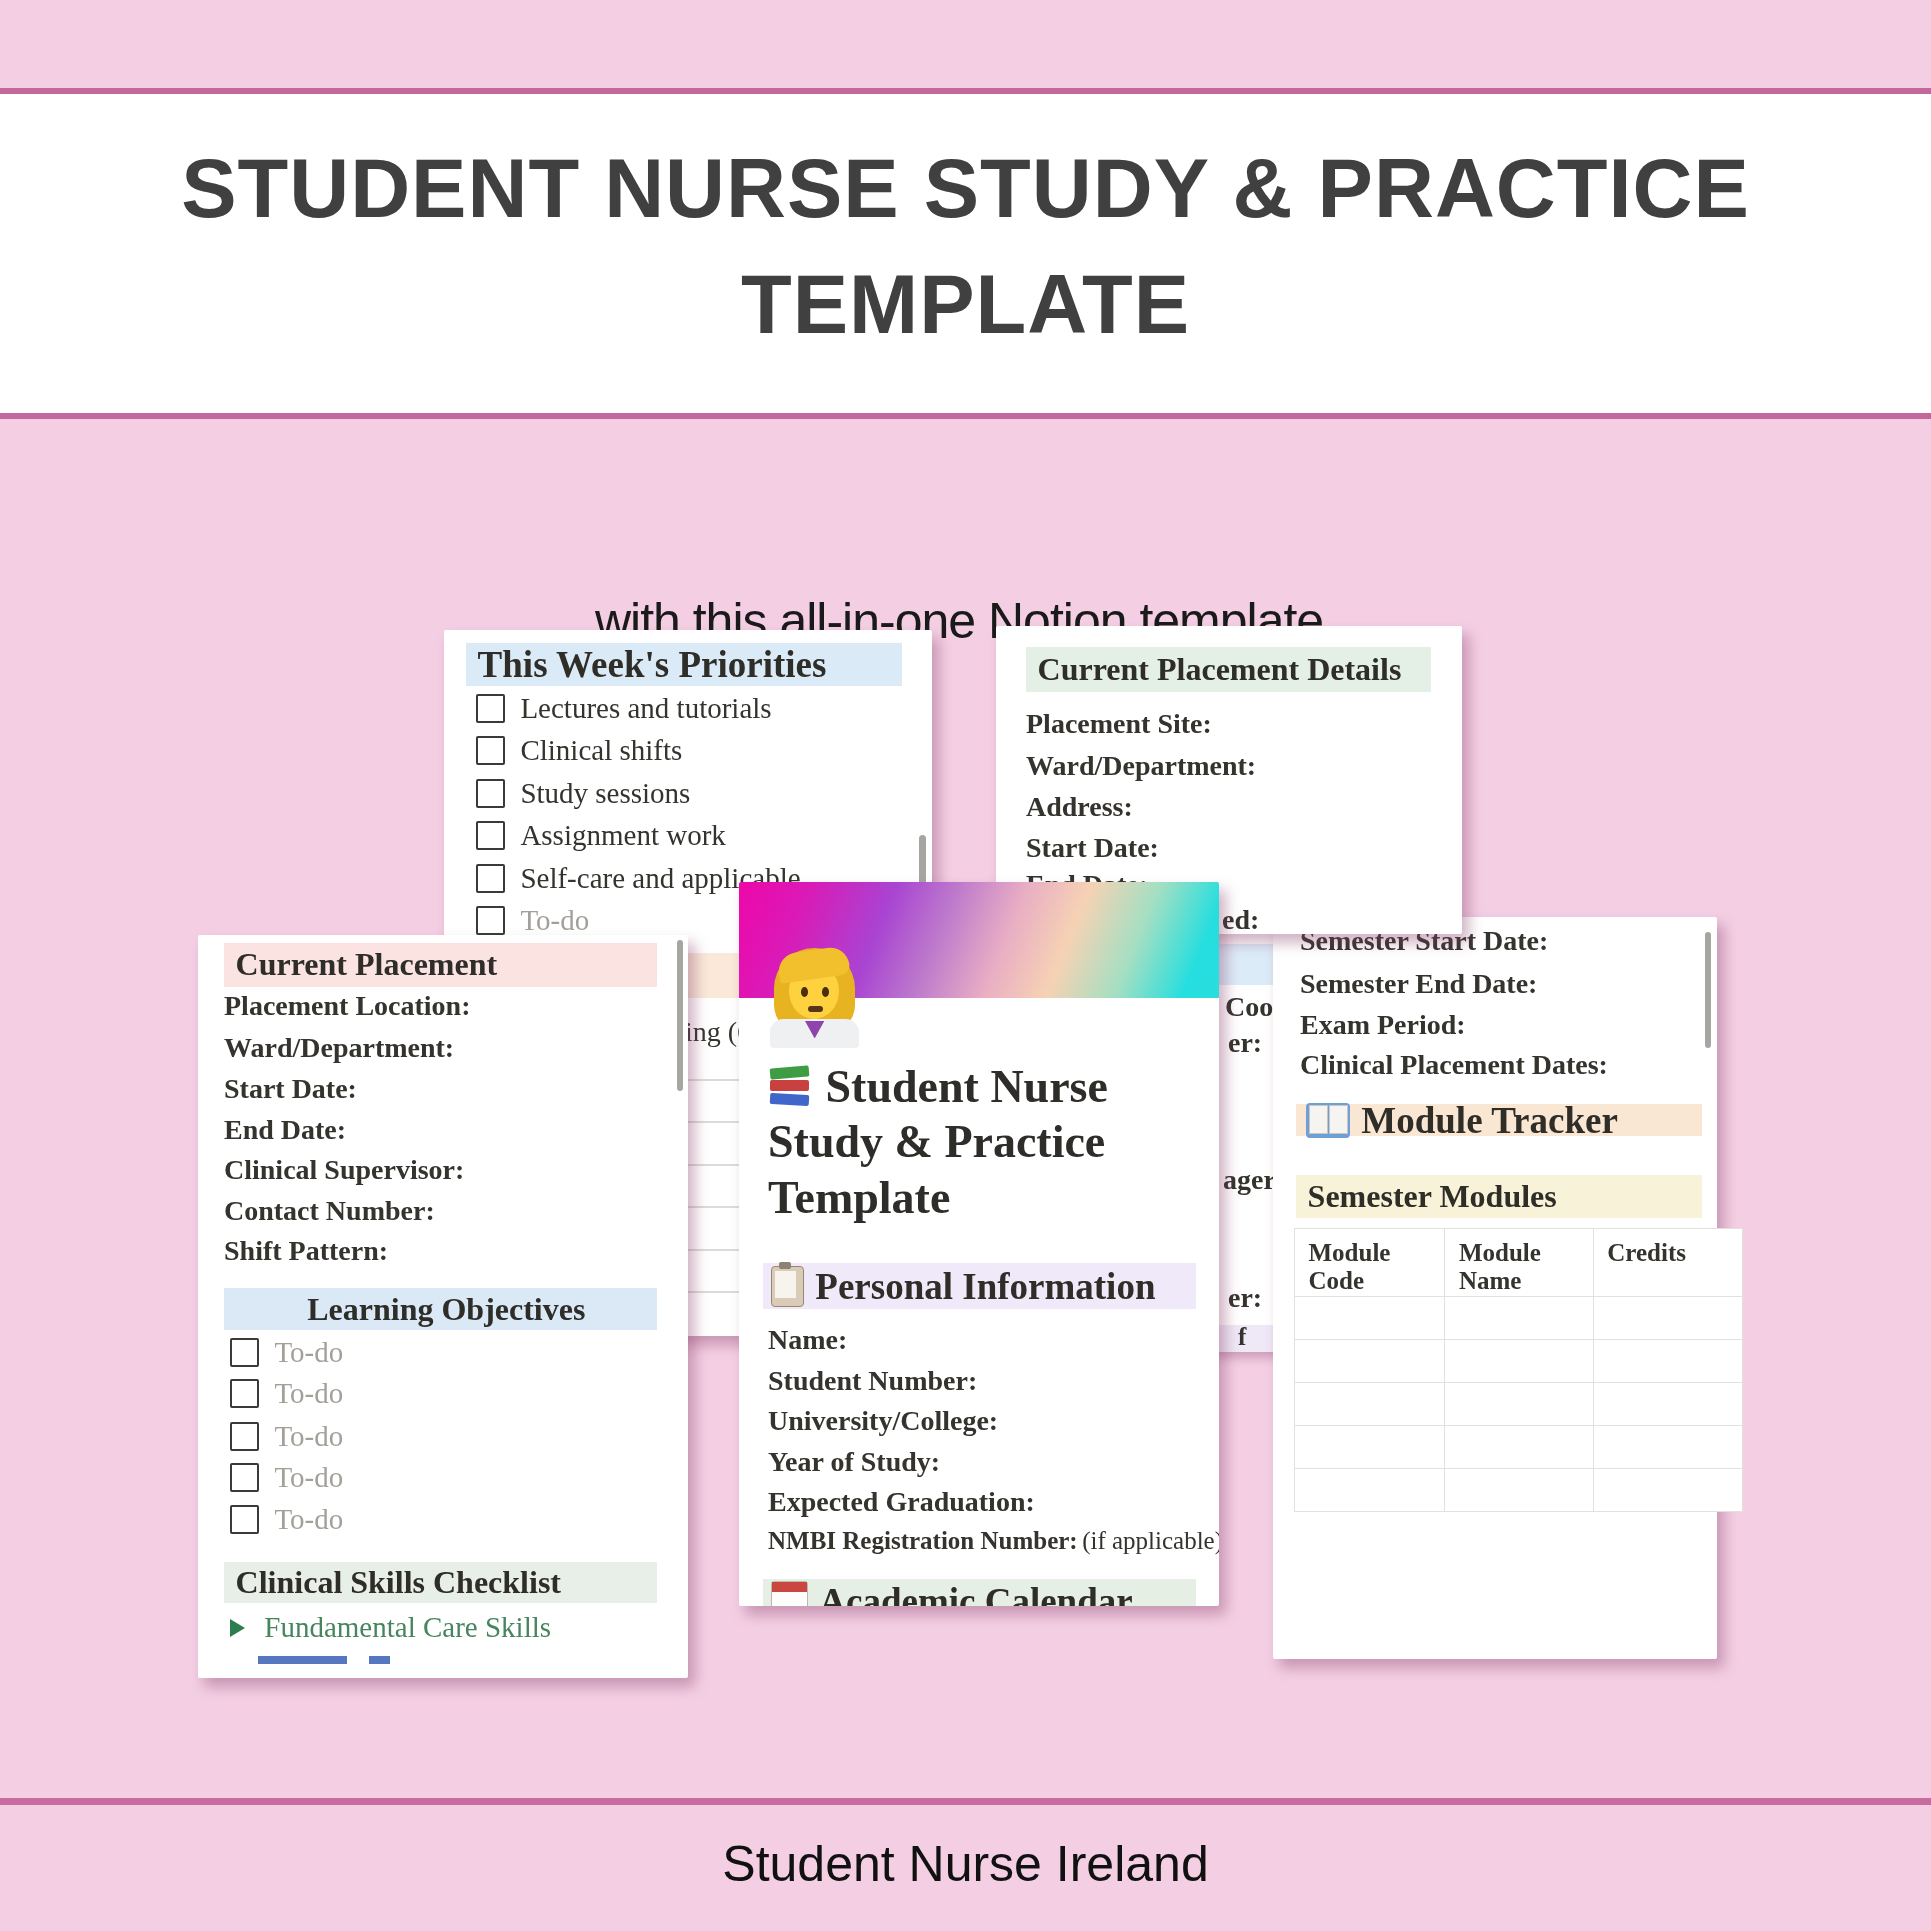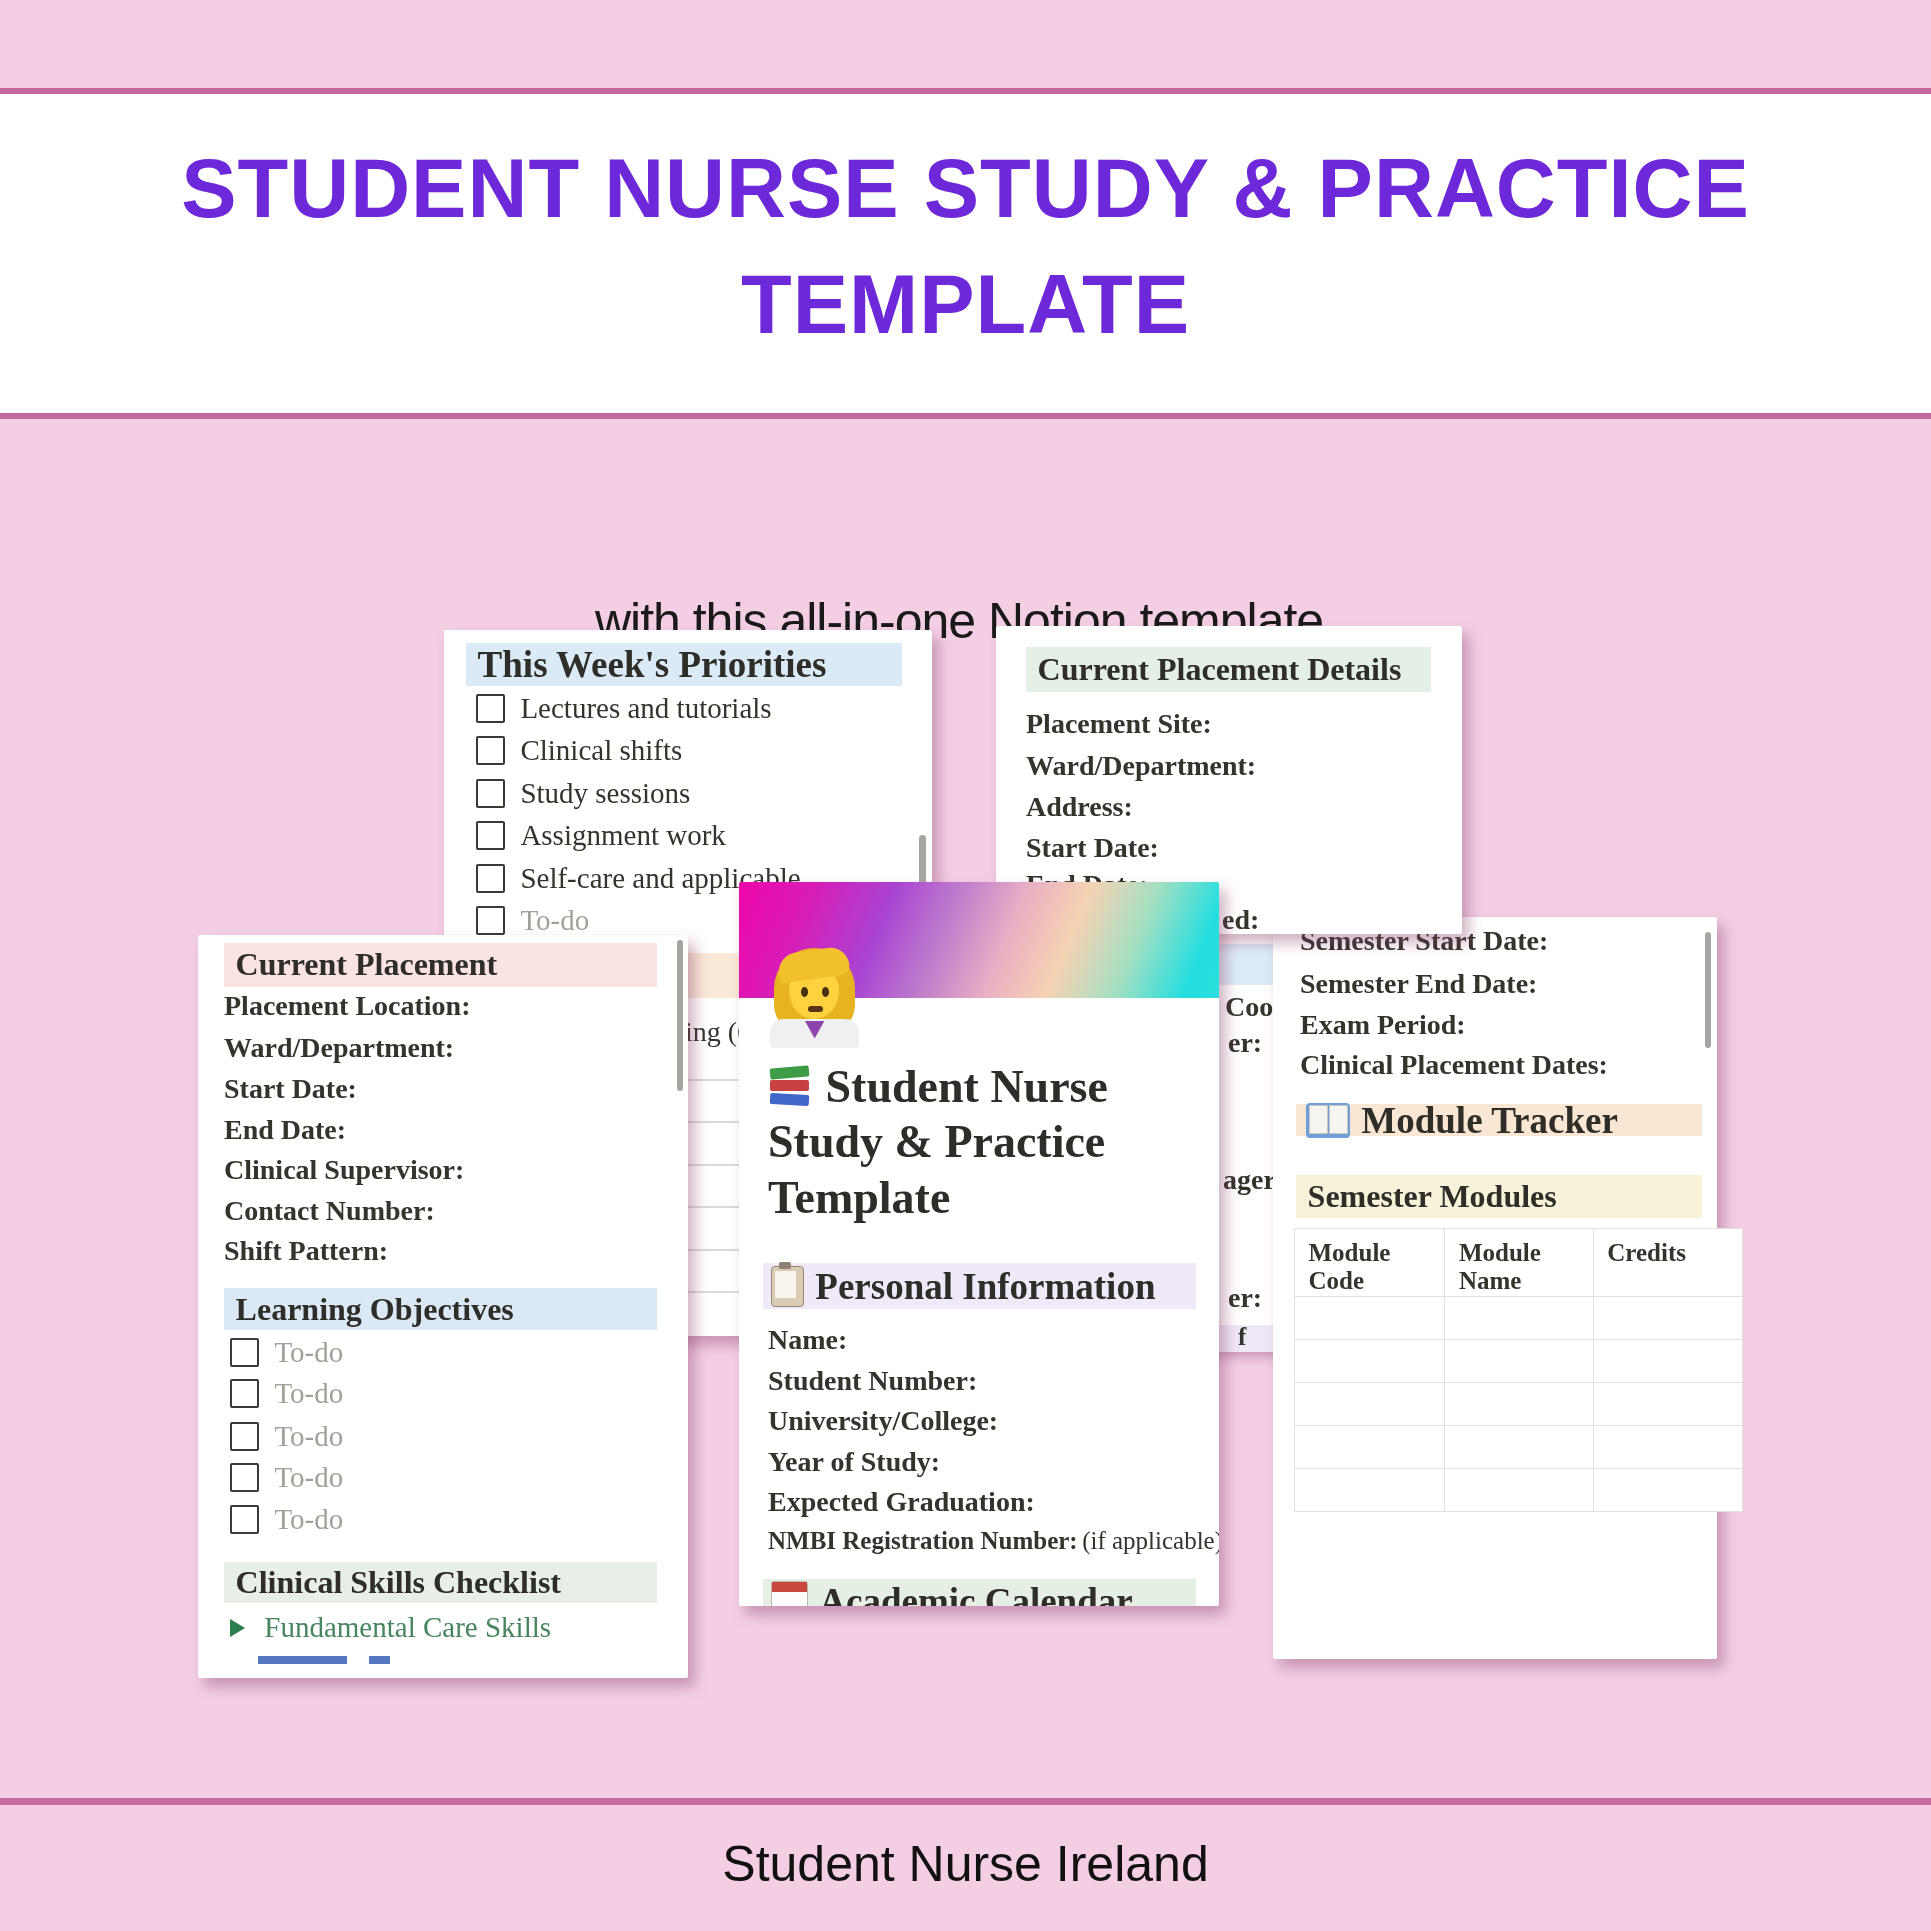--- a/index.html
+++ b/index.html
@@ -1,21 +1,21 @@
 <!DOCTYPE html>
 <html><head>
 <meta charset="utf-8">
 <style>
   html,body{margin:0;padding:0;background:#f4cfe4;}
   #stage{position:relative;width:1931px;height:1931px;background:#f4cfe4;overflow:hidden;
          font-family:"Liberation Sans",sans-serif;}
   .abs{position:absolute;}
   .band{position:absolute;left:0;width:1931px;}
   .rule{position:absolute;left:0;width:1931px;height:5.8px;background:#c2689c;}
-  .bigtitle{position:absolute;left:0;width:1931px;text-align:center;color:#6d28d9;
+  .bigtitle{position:absolute;left:0;width:1931px;text-align:center;color:#404040;
             font-weight:bold;font-size:83px;line-height:1;letter-spacing:1px;}
   .subtitle{position:absolute;left:0;width:1931px;text-align:center;color:#1a1a1a;
             font-size:50px;letter-spacing:-1px;}
   .footer-text{position:absolute;left:0;width:1931px;text-align:center;color:#111;font-size:50px;}
   .card{position:absolute;background:#ffffff;border-radius:1.9px;
         box-shadow:6.8px 8.7px 13.5px rgba(135,65,105,.40);}
   .serif{font-family:"Liberation Serif","DejaVu Serif",serif;}
   .strip{position:absolute;display:flex;align-items:center;}
   .h2{font-family:"Liberation Serif",serif;font-weight:bold;color:#2e2d28;
       font-size:32px;padding-left:11.6px;white-space:nowrap;}
@@ -190,21 +190,21 @@
     <div class="strip" style="left:26px;top:7.7px;width:433px;height:44px;background:#fae3e1;">
       <span class="h2">Current Placement</span>
     </div>
     <div class="fld" style="left:26px;top:55px;">Placement Location:</div>
     <div class="fld" style="left:26px;top:97px;">Ward/Department:</div>
     <div class="fld" style="left:26px;top:138px;">Start Date:</div>
     <div class="fld" style="left:26px;top:179px;">End Date:</div>
     <div class="fld" style="left:26px;top:219px;">Clinical Supervisor:</div>
     <div class="fld" style="left:26px;top:260px;">Contact Number:</div>
     <div class="fld" style="left:26px;top:300px;">Shift Pattern:</div>
-    <div class="strip" style="left:26px;top:353px;width:433px;height:42px;background:#dbe9f7;">
+    <div class="strip" style="left:26px;top:353px;width:433px;height:42px;background:#dbe9f7;justify-content:center;">
       <span class="h2">Learning Objectives</span>
     </div>
     <div class="row" style="left:32px;top:401px;">
       <span class="cbx"></span>
       <span class="cklabel gray">To-do</span>
     </div>
     <div class="row" style="left:32px;top:442px;">
       <span class="cbx"></span>
       <span class="cklabel gray">To-do</span>
     </div>

